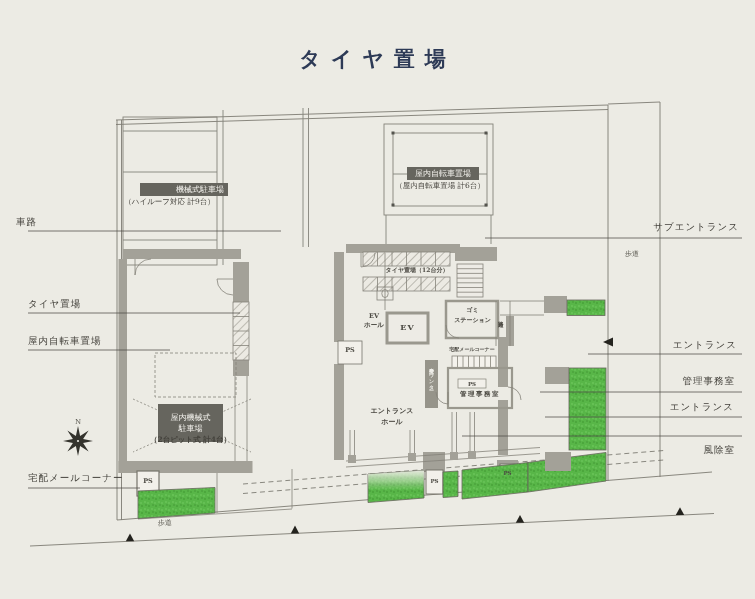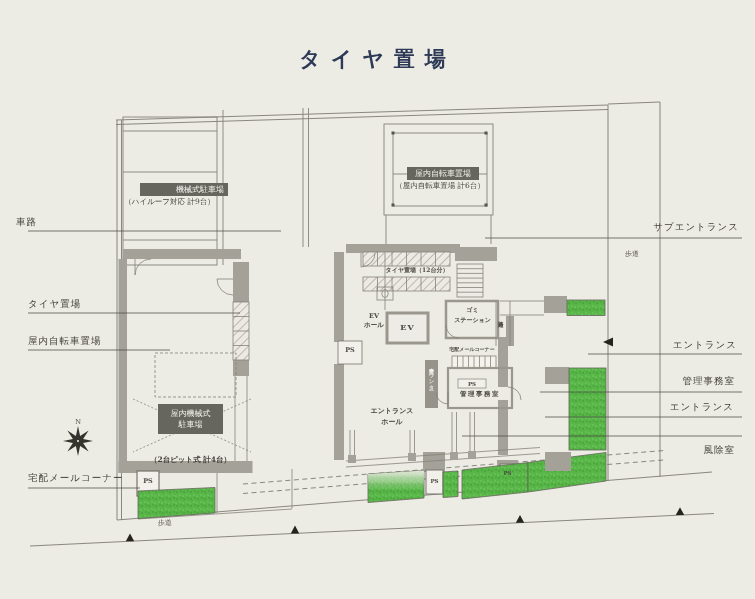--- a/index.html
+++ b/index.html
@@ -239,25 +239,25 @@
 
   <div class="lbl tiny" style="left:625px;top:250px;">歩道</div>
   <div class="lbl tiny" style="left:158px;top:519px;transform:rotate(-3deg);">歩道</div>
 
   <div class="darkbox" style="left:140px;top:183px;width:56px;height:13px;font-size:8px;padding-left:32px;">機械式駐車場</div>
   <div class="cap" style="left:124px;top:197px;width:91px;font-size:7.5px;">（ハイルーフ対応 計9台）</div>
 
   <div class="darkbox" style="left:407px;top:167px;width:72px;height:13px;font-size:8px;">屋内自転車置場</div>
   <div class="cap" style="left:386px;top:181px;width:108px;font-size:7.5px;">（屋内自転車置場 計6台）</div>
 
-  <div class="darkbox" style="left:158px;top:404px;width:65px;height:30px;font-size:8px;line-height:1.4;font-family:Liberation Mono, monospace;">
+  <div class="darkbox" style="left:158px;top:404px;width:65px;height:38px;font-size:8px;line-height:1.4;font-family:Liberation Mono, monospace;">
     <span>屋内機械式</span>
     <span>駐車場</span>
   </div>
-  <div class="cap" style="left:133px;top:435px;width:115px;font-size:7.5px;font-weight:600;margin-top:20px;">（2台ピット式 計4台）</div>
+  <div class="cap" style="left:133px;top:435px;width:115px;font-size:7.5px;font-weight:600;">（2台ピット式 計4台）</div>
 
   <div class="room" style="left:384px;top:265px;width:66px;font-size:6px;">タイヤ置場（12台分）</div>
 
   <div class="room" style="left:362px;top:312px;width:24px;font-size:6.5px;line-height:1.4;">
     <div>EV</div>
     <div>ホール</div>
   </div>
 
   <div class="room" style="left:387px;top:321px;width:41px;font-size:8px;letter-spacing:1px;">EV</div>
 

